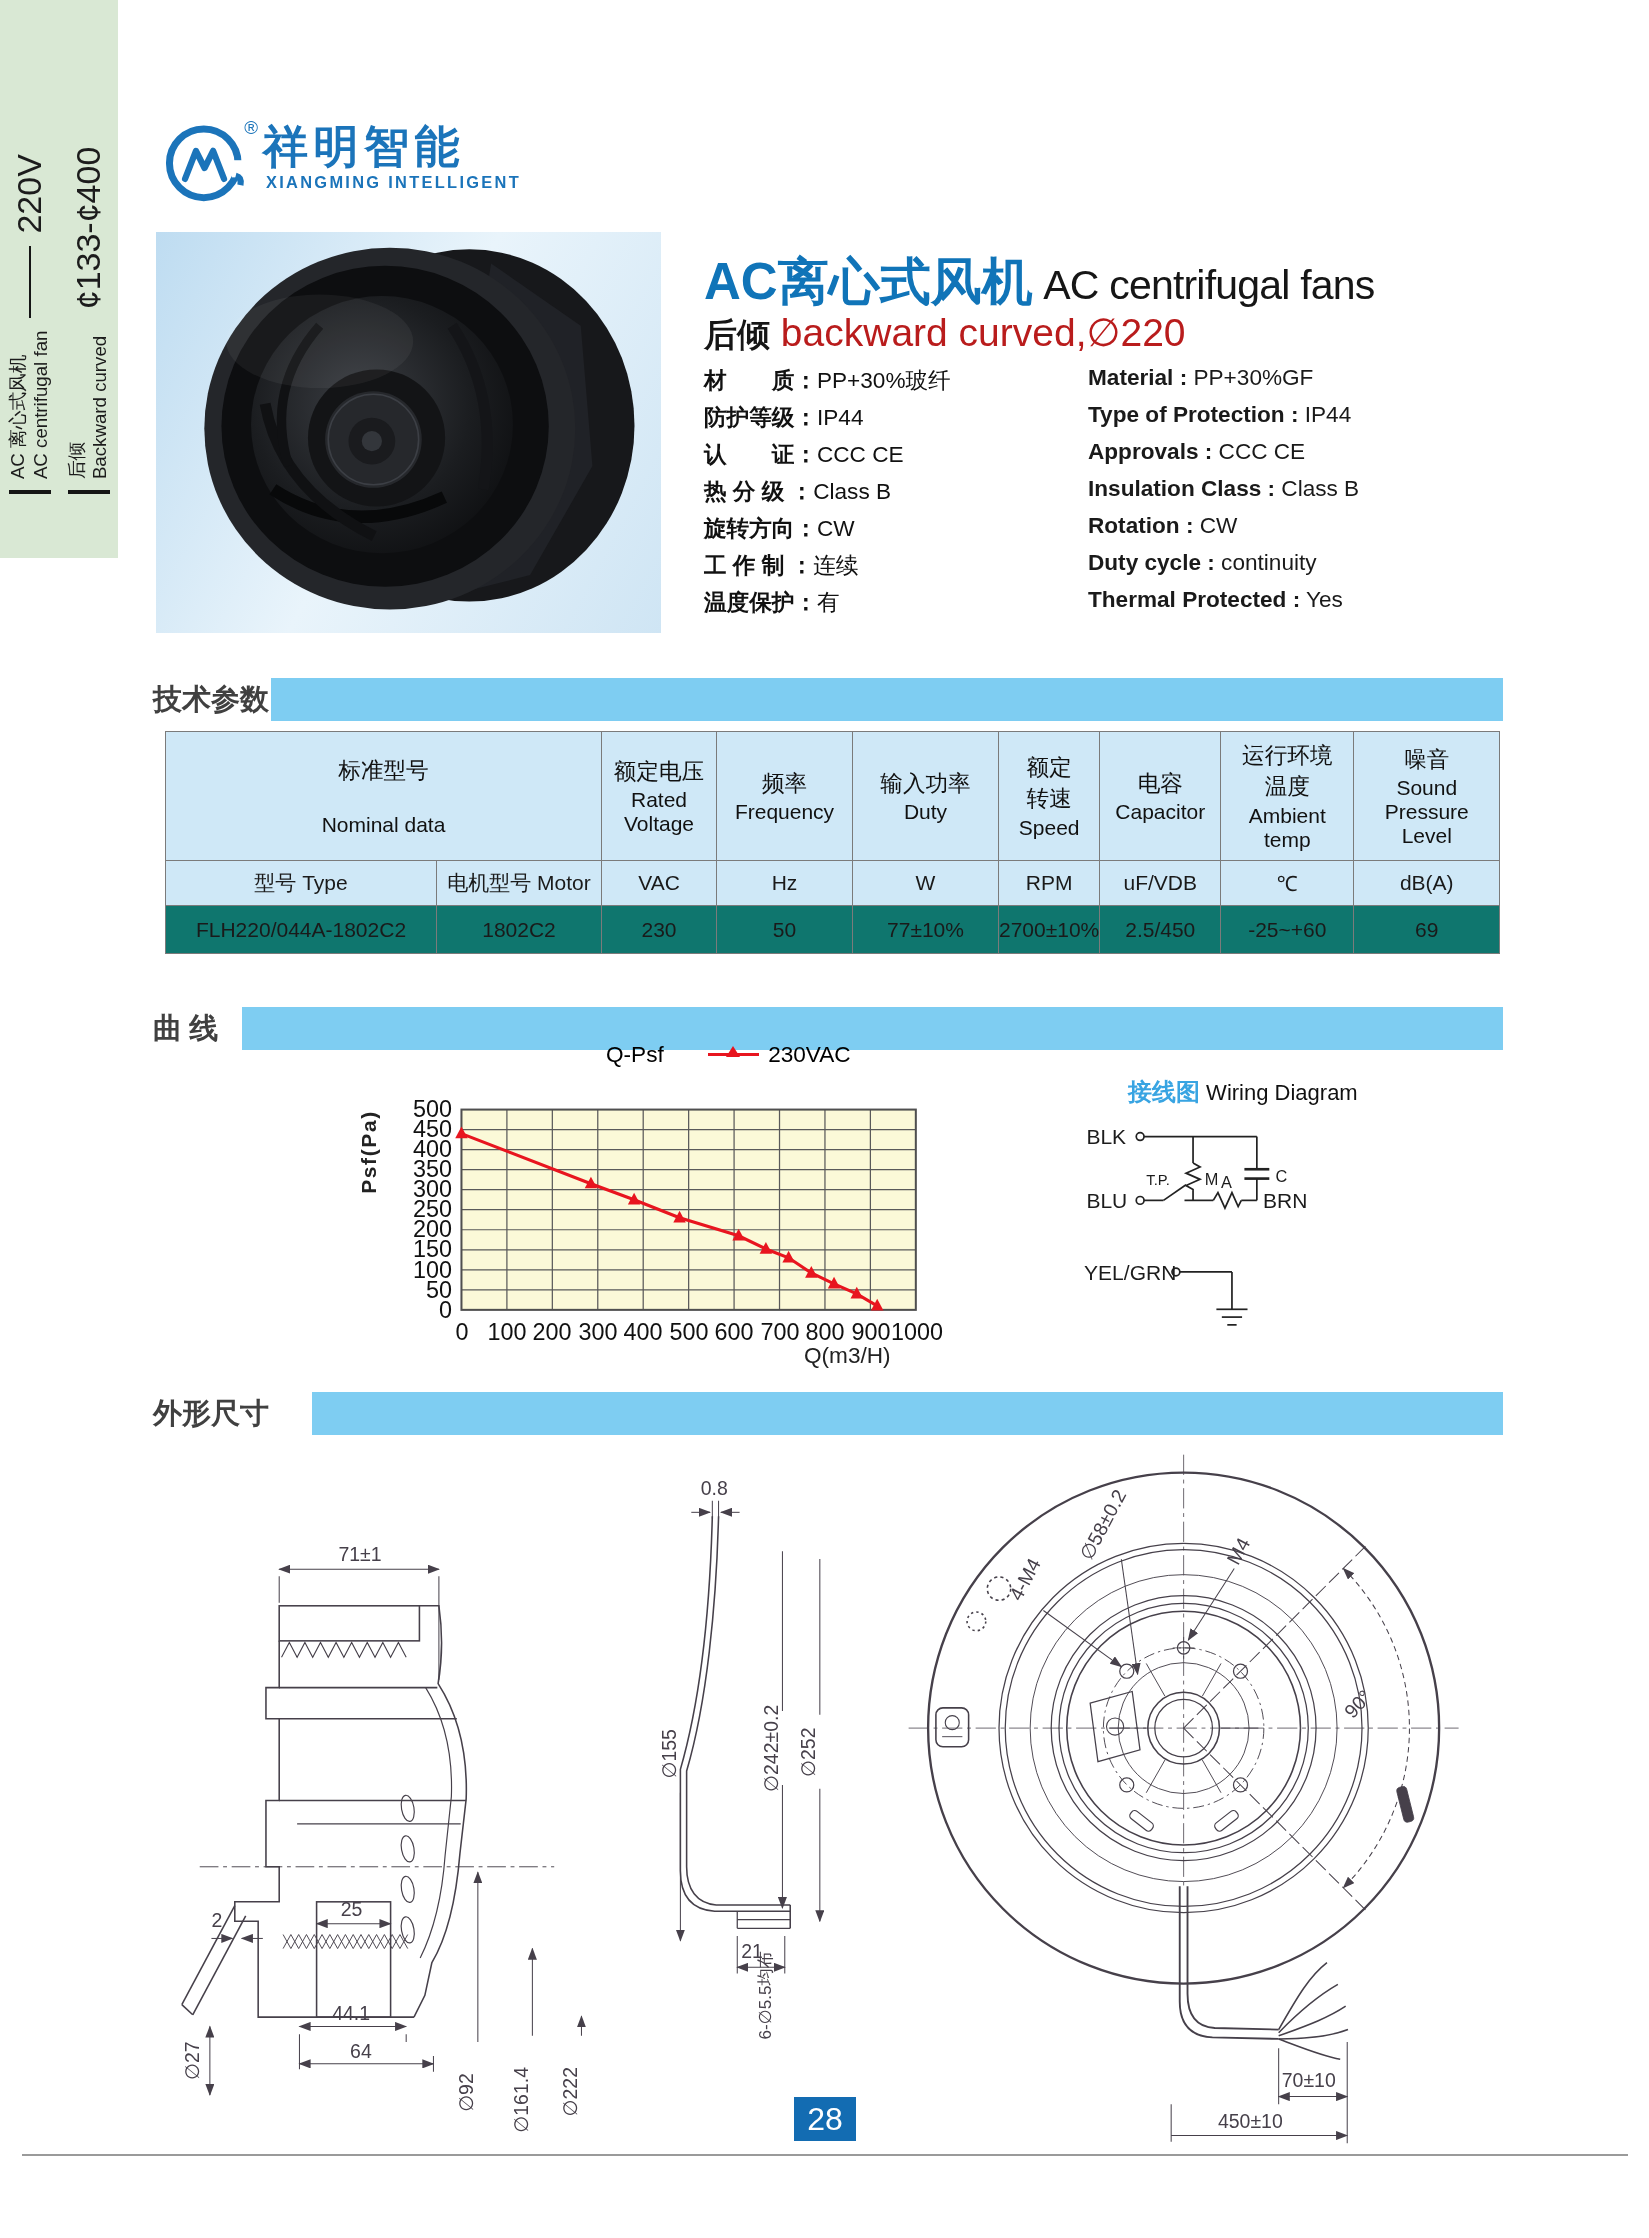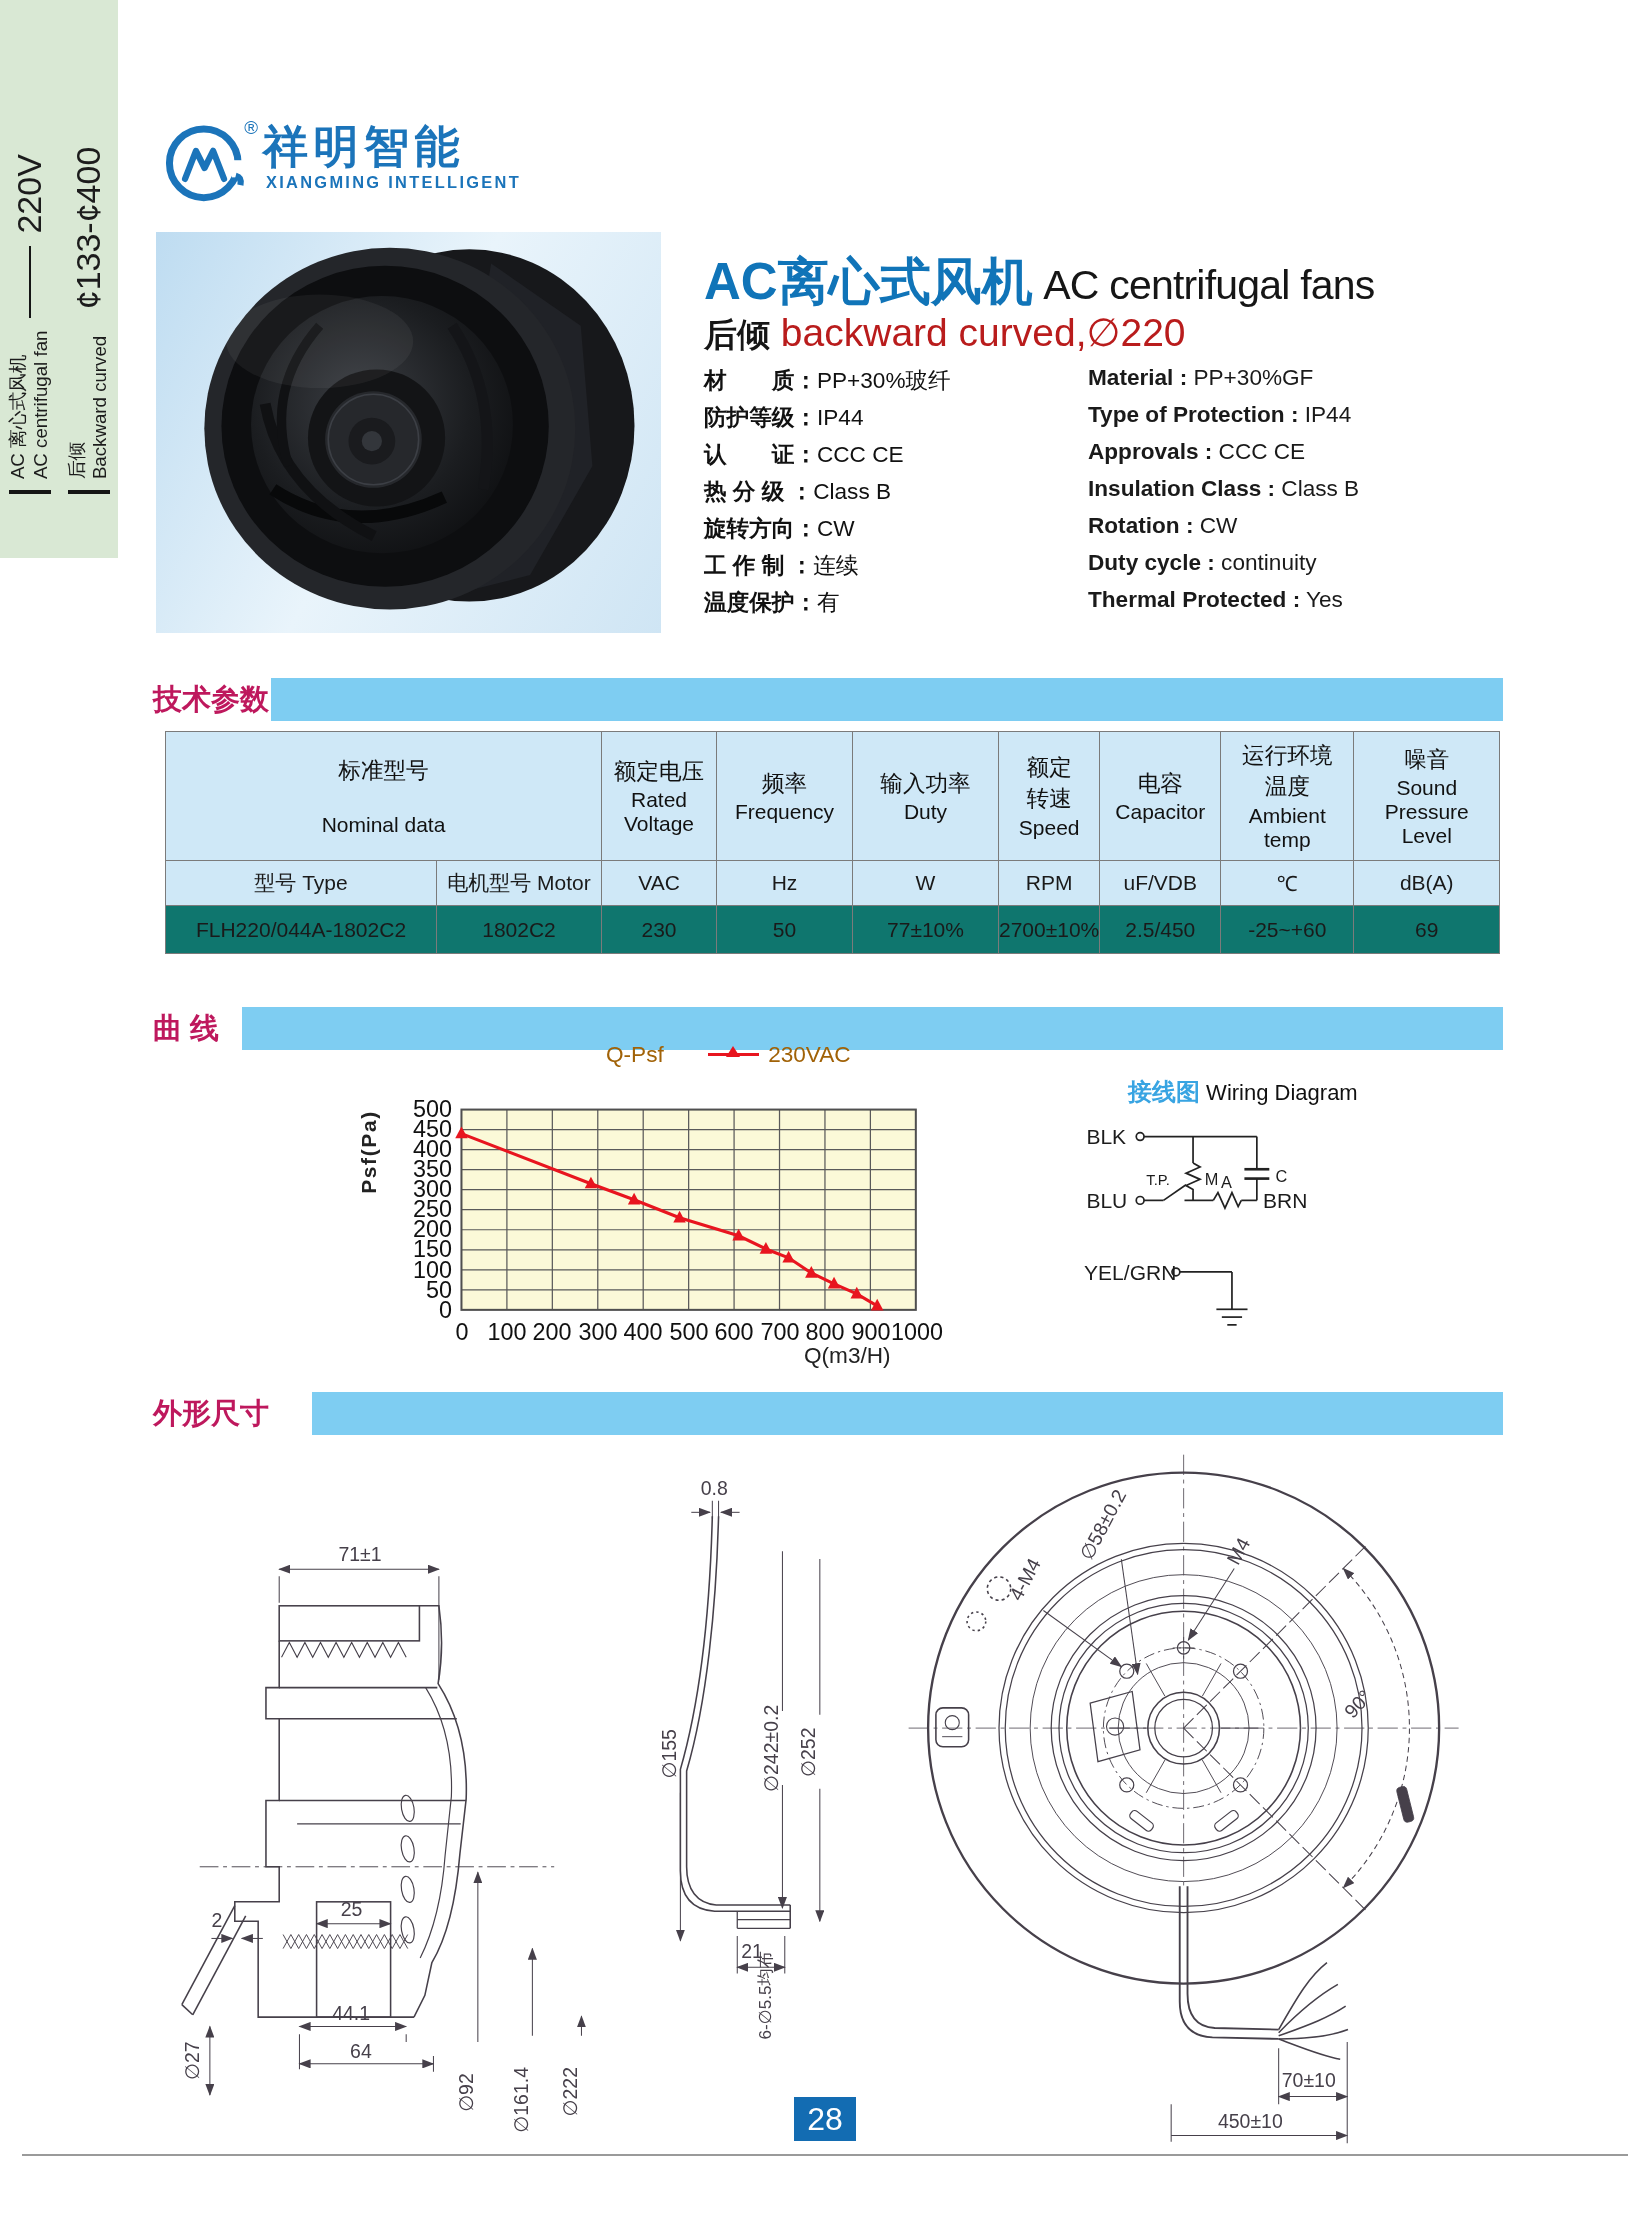--- a/index.html
+++ b/index.html
@@ -30,33 +30,33 @@
   .title-line2{position:absolute;left:704px;top:310px;white-space:nowrap;}
   .sub-cn{font-size:33px;font-weight:bold;color:#161616;}
   .sub-en{font-size:39px;font-weight:500;color:#b91c1c;}
   .specs{position:absolute;left:704px;top:365px;width:920px;}
   .spec-row{position:relative;height:37px;font-size:22.6px;white-space:nowrap;}
   .spec-cn b{font-weight:bold;color:#111;}
   .spec-cn .v{color:#111;}
   .spec-en{position:absolute;left:384px;top:0;}
   .spec-en b{font-weight:bold;}
   
-  .sec-title{position:absolute;font-size:29px;font-weight:bold;color:#be185d;white-space:nowrap;}
+  .sec-title{position:absolute;font-size:29px;font-weight:bold;color:#404040;white-space:nowrap;font-family:Liberation Serif, serif;}
   .sec-bar{position:absolute;height:43px;background:#7ecdf2;}
   
   table.params{position:absolute;left:165px;top:731px;border-collapse:collapse;table-layout:fixed;}
   table.params td{border:1.6px solid #7b7b7b;text-align:center;vertical-align:middle;padding:0;}
   table.params .hd{background:#cfe8f7;}
   .th-cn{display:block;font-size:22.6px;color:#111;margin:0 auto;}
   .th-en{display:block;font-size:21px;color:#111;margin:1.6px auto 0;}
   .w70{width:55px;} .w140{width:109px;} .w150{width:117px;}
   .sub-hd{font-size:21px;} .cell{font-size:21px;background:#0f766e;}
   
   .chart-wrap{position:absolute;left:343px;top:1037px;width:604px;height:347px;}
-  .chart-legend{position:absolute;left:263px;top:4.7px;display:flex;align-items:center;font-size:22.6px;color:#a16207;}
+  .chart-legend{position:absolute;left:263px;top:4.7px;display:flex;align-items:center;font-size:22.6px;color:#000000;}
   .legend-line{position:relative;width:51px;height:3.1px;background:#e8151f;margin:0 9.4px 0 44px;}
   .legend-tri{position:absolute;left:18.7px;top:-7px;width:0;height:0;border-left:7px solid transparent;border-right:7px solid transparent;border-bottom:11.7px solid #e8151f;}
   .chart-ylab{position:absolute;left:1.6px;top:75px;font-size:21px;font-weight:bold;color:#222;transform:rotate(-90deg);transform-origin:center;width:101px;text-align:center;letter-spacing:1.6px;margin-left:-26.5px;margin-top:28px;}
   .chart-xlab{position:absolute;left:461px;top:306px;font-size:22.6px;color:#222;}
   .tick{position:absolute;font-size:23.4px;color:#111;}
   .ytick{width:65px;text-align:right;}
   .xtick{width:50px;text-align:center;}
   
   .wiring-title{position:absolute;left:1128px;top:1076px;white-space:nowrap;}
   .wt-cn{font-size:24px;font-weight:bold;color:#38a4e2;}

